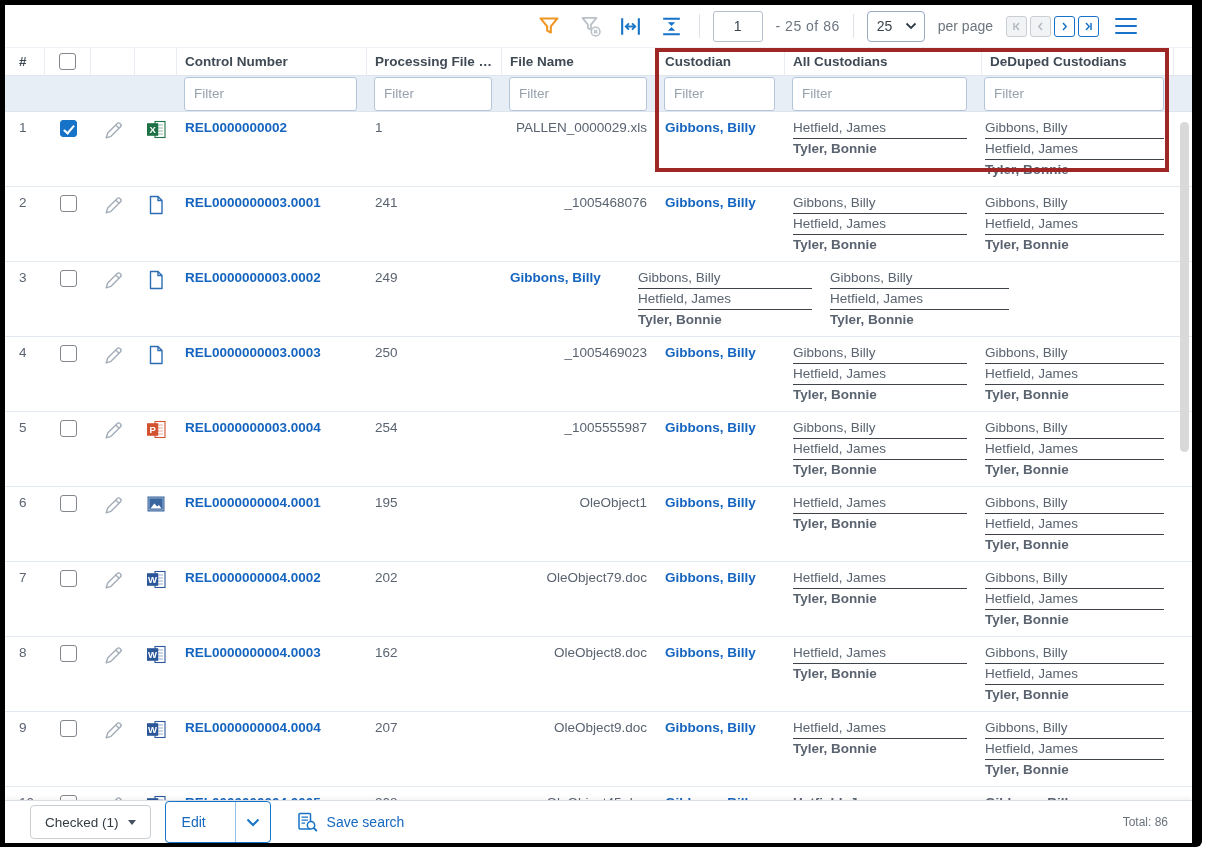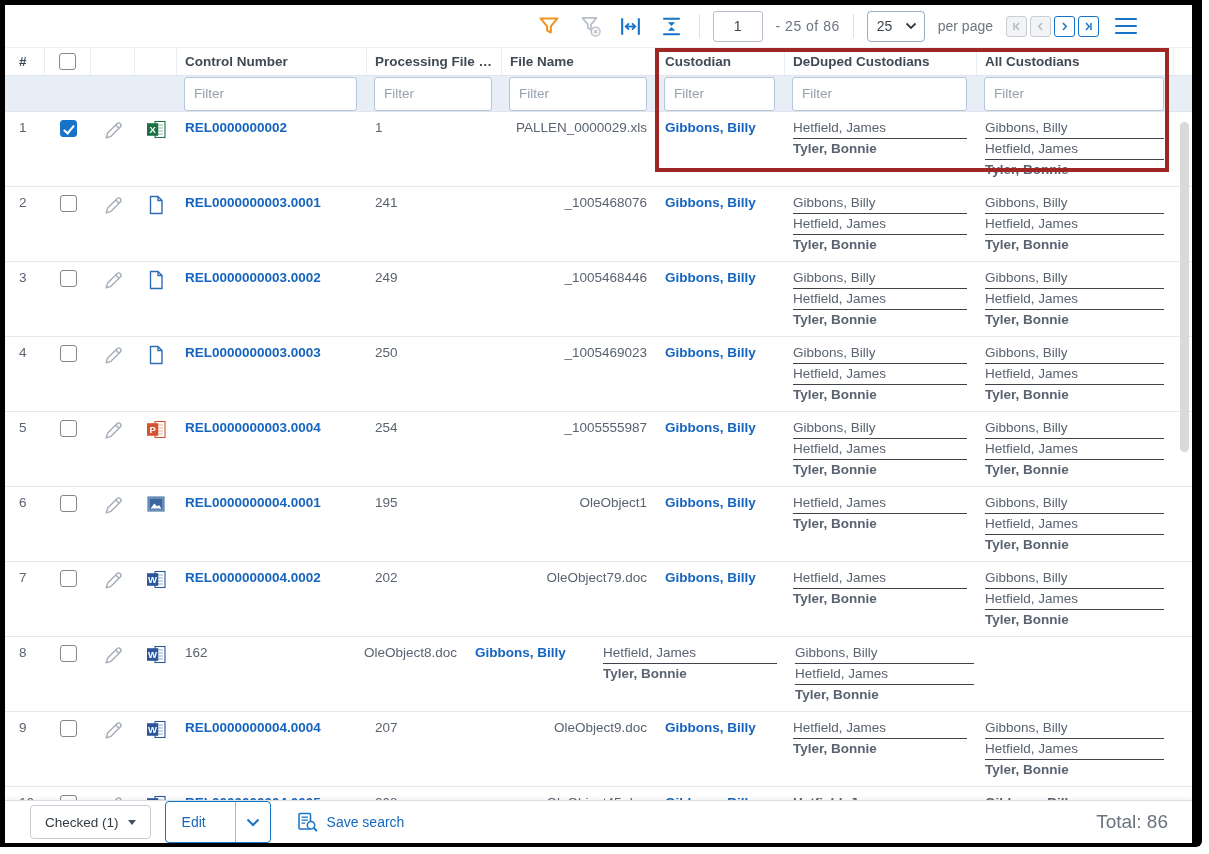--- a/index.html
+++ b/index.html
@@ -53,21 +53,21 @@
   
   .footer { flex:0 0 41px; display:flex; align-items:center; gap:14px; padding-left:25px; background:#fff; border-top:1px solid #d8dee4; box-shadow:0 -2px 4px rgba(0,0,0,.05); z-index:6; }
   .btn-checked { height:34px; display:flex; align-items:center; gap:9px; padding:0 14px; border:1px solid #c9ced3; border-radius:4px; background:#fff; font-size:13.5px; color:#333b42; cursor:pointer; }
   .caret-down { width:0; height:0; border-left:4.5px solid transparent; border-right:4.5px solid transparent; border-top:5.5px solid #44505b; }
   .btn-edit { height:42px; width:106px; display:flex; border:1px solid #1673c7; border-radius:4px; background:#fff; cursor:pointer; overflow:hidden; }
   .btn-edit .lbl { flex:1; display:flex; align-items:center; padding-left:16px; font-size:14px; color:#1568bf; }
   .btn-edit .split { width:1px; background:#1673c7; opacity:.45; }
   .btn-edit .chev { width:34px; display:flex; align-items:center; justify-content:center; }
   .save-search { display:flex; align-items:center; gap:8px; margin-left:12px; cursor:pointer; }
   .save-search span { font-size:14px; color:#1568bf; }
-  .total { margin-left:auto; padding-right:24px; font-size:19px; color:#6a737d; }
+  .total { margin-left:auto; padding-right:24px; font-size:12px; color:#6a737d; }
 
   .menu-icon div { width:22px; height:2.6px; background:#1673c7; border-radius:2px; margin:2.2px 0; }
 </style>
 </head>
 <body>
 
 <div class="stage">
 <div class="frame">
 <div class="window">
 
@@ -144,22 +144,22 @@
             <div class="hcell col-0" style="padding-left: 14px;">#</div>
             <div class="hcell col-1" style="justify-content: center; padding-left: 0px;">
               <div class="checkbox"></div>
             </div>
             <div class="hcell col-2"></div>
             <div class="hcell col-3"></div>
             <div class="hcell col-4">Control Number</div>
             <div class="hcell col-5">Processing File …</div>
             <div class="hcell col-6">File Name</div>
             <div class="hcell col-7">Custodian</div>
+            <div class="hcell col-9">All Custodians</div>
             <div class="hcell col-8">DeDuped Custodians</div>
-            <div class="hcell col-9">All Custodians</div>
           </div>
     <div class="frow" id="filterRow">
             <div class="fcell col-0"></div>
             <div class="fcell col-1"></div>
             <div class="fcell col-2"></div>
             <div class="fcell col-3"></div>
             <div class="fcell col-4">
               <input placeholder="Filter" style="">
             </div>
             <div class="fcell col-5">
@@ -256,21 +256,20 @@
                   </svg></span>
               </div>
               <div class="gcell col-3 cell-center">
                 <svg width="18" height="20" viewBox="0 0 18 20">
                   <path d="M3.5 1.5h7.5l4 4v13h-11.5z" fill="#fff" stroke="#2e6db4" stroke-width="1.4" stroke-linejoin="round"></path>
                   <path d="M11 1.5v4h4" fill="none" stroke="#2e6db4" stroke-width="1.4"></path>
                 </svg>
               </div>
               <div class="gcell col-4"><a class="link">REL0000000003.0002</a></div>
               <div class="gcell col-5">249</div>
-              <div class="gcell col-6 filecell">_1005468446</div>
               <div class="gcell col-7"><a class="link">Gibbons, Billy</a></div>
               <div class="gcell col-8">
                 <span class="mv-item">Gibbons, Billy</span>
                 <span class="mv-item">Hetfield, James</span>
                 <span class="mv-item">Tyler, Bonnie</span>
               </div>
               <div class="gcell col-9">
                 <span class="mv-item">Gibbons, Billy</span>
                 <span class="mv-item">Hetfield, James</span>
                 <span class="mv-item">Tyler, Bonnie</span>
@@ -419,20 +418,21 @@
                   </svg></span>
               </div>
               <div class="gcell col-3 cell-center">
                 <svg width="21" height="19" viewBox="0 0 21 19">
                   <rect x="9" y="1.5" width="10" height="16" fill="#fff" stroke="#2b579a" stroke-width="1.1"></rect>
                   <path d="M11 5h6M11 8h6M11 11h6M11 14h6" stroke="#2b579a" stroke-width="0.9" opacity="0.55"></path>
                   <rect x="1" y="3.2" width="11.2" height="12.6" fill="#2b579a"></rect>
                   <text x="6.6" y="12.8" fill="#fff" font-size="9.5" font-weight="bold" text-anchor="middle" font-family="Liberation Sans, sans-serif">W</text>
                 </svg>
               </div>
+              <div class="gcell col-4"><a class="link">REL0000000004.0003</a></div>
               <div class="gcell col-5">162</div>
               <div class="gcell col-6 filecell">OleObject8.doc</div>
               <div class="gcell col-7"><a class="link">Gibbons, Billy</a></div>
               <div class="gcell col-8">
                 <span class="mv-item">Hetfield, James</span>
                 <span class="mv-item">Tyler, Bonnie</span>
               </div>
               <div class="gcell col-9">
                 <span class="mv-item">Gibbons, Billy</span>
                 <span class="mv-item">Hetfield, James</span>

